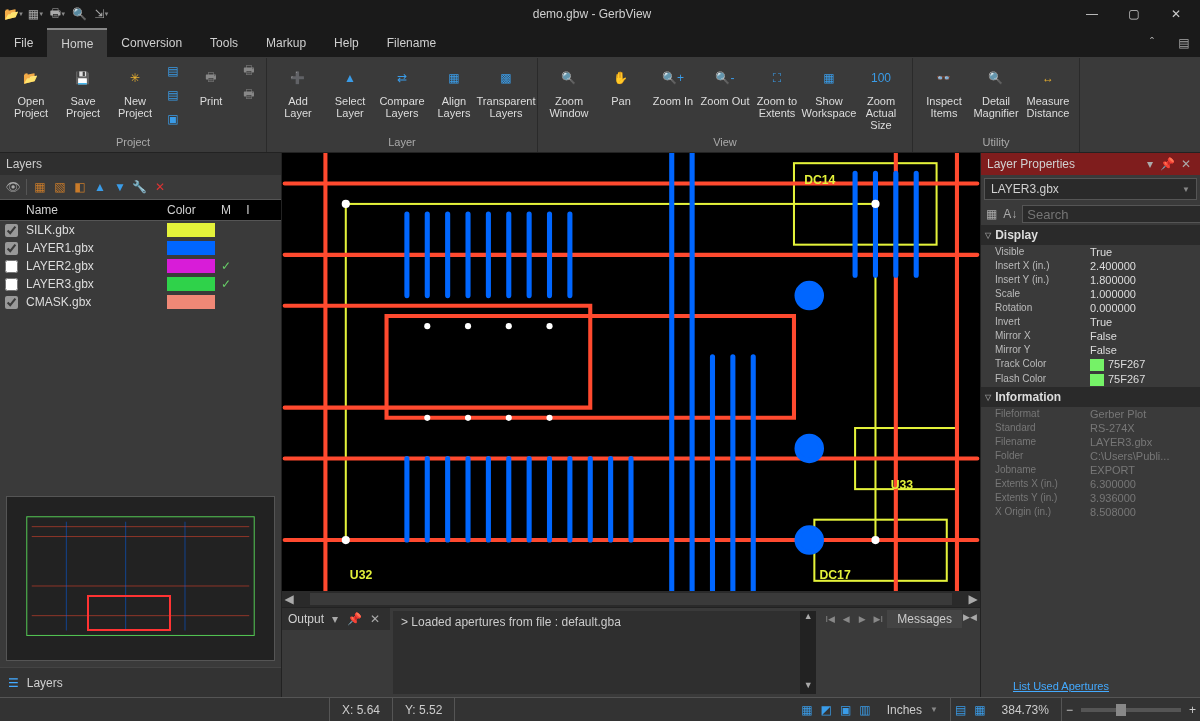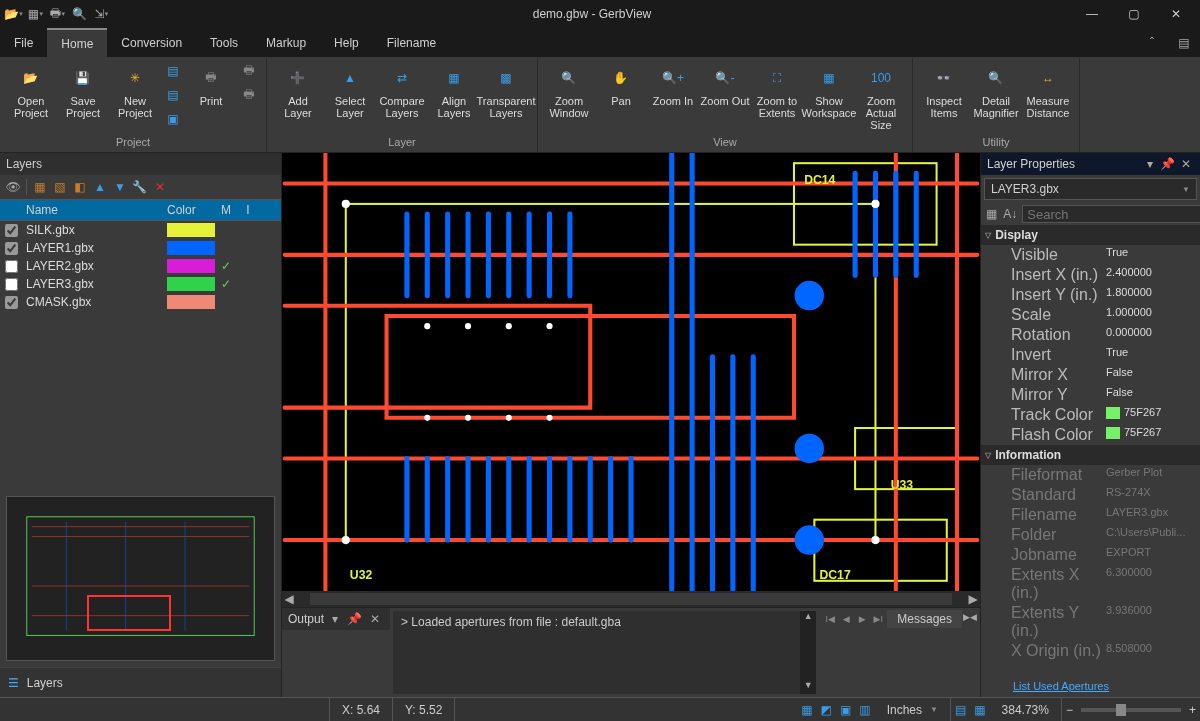--- a/index.html
+++ b/index.html
@@ -34,21 +34,21 @@
 
 
 .main { flex:1; display:flex; overflow:hidden; }
 
 
 .layers-panel { width: 282px; background:#3a3a3a; display:flex; flex-direction:column; border-right:1px solid #222; }
 .panel-header { height:22px; background:#2f2f2f; padding:0 6px; display:flex; align-items:center; color:#ccc; }
 .layer-toolbar { height:24px; background:#3a3a3a; display:flex; align-items:center; gap:2px; padding:0 4px; }
 .layer-tb-btn { width:18px; height:18px; display:flex; align-items:center; justify-content:center; cursor:pointer; color:#aaa; }
 .layer-sep { width:1px; height:16px; background:#555; margin:0 2px; }
-.layer-table-head { height:22px; background:#0369a1; display:flex; align-items:center; border-top:1px solid #555; border-bottom:1px solid #555; }
+.layer-table-head { height:22px; background:#000000; display:flex; align-items:center; border-top:1px solid #555; border-bottom:1px solid #555; }
 .lh-vis { width:22px; } .lh-name { flex:1; padding-left:4px; } .lh-color { width:48px; } .lh-m { width:22px; text-align:center; } .lh-i { width:22px; text-align:center; } .lh-fill { width:22px;}
 .layer-list { }
 .layer-row { height:18px; display:flex; align-items:center; }
 .lv-cb { width:22px; display:flex; justify-content:center; }
 .lv-cb input { accent-color:#999; }
 .lv-name { flex:1; padding-left:4px; color:#ddd; }
 .lv-color { width:48px; height:14px; }
 .lv-m { width:22px; text-align:center; color:#6c6; }
 .lv-i { width:22px; } .lv-fill {width:22px;}
 .layers-spacer { flex:1; background:#3a3a3a; }
@@ -78,34 +78,34 @@
 .output-vscroll{ position:absolute; right:0; top:0; bottom:0; width:16px; display:flex; flex-direction:column; justify-content:space-between; background:#222;}
 .output-vscroll .ar{height:14px; text-align:center; color:#aaa; font-size:9px;}
 .output-tabs { height:22px; display:flex; align-items:center; gap:2px; padding:0 4px; background:#3a3a3a;}
 .output-tabs .nav-btn { width:14px; text-align:center; color:#888; cursor:pointer; font-size:9px;}
 .output-tabs .tab { background:#444; padding:2px 10px; color:#ccc; cursor:pointer; }
 .output-hscroll { flex:1; margin:0 6px; background:#222; height:10px; position:relative;}
 .output-hscroll .ar{ position:absolute; top:-2px; font-size:9px; color:#aaa;}
 
 
 .props-panel { width: 220px; background:#3a3a3a; display:flex; flex-direction:column; border-left:1px solid #222; }
-.props-header { height:22px; background:#0f172a; display:flex; align-items:center; padding:0 6px; }
+.props-header { height:22px; background:#7f1d1d; display:flex; align-items:center; padding:0 6px; }
 .props-header-spacer{flex:1}
 .props-header .ph-btn { width:16px; height:16px; color:#aaa; display:flex; align-items:center; justify-content:center; cursor:pointer; margin-left:2px;}
 .props-layer-sel { height:22px; background:#2a2a2a; margin:3px; display:flex; align-items:center; padding:0 6px; border:1px solid #555; cursor:pointer;}
 .props-layer-sel .dd{margin-left:auto; font-size:8px; color:#888;}
 .props-toolbar { height:22px; display:flex; align-items:center; gap:4px; padding:0 4px;}
 .props-tb-btn { width:18px; height:18px; color:#aaa; display:flex; align-items:center; justify-content:center; cursor:pointer; border:1px solid transparent;}
 .props-search { flex:1; height:18px; background:#2a2a2a; border:1px solid #555; display:flex; align-items:center; padding:0 4px;}
 .props-search input { flex:1; background:transparent; border:none; color:#ccc; outline:none; font-size:13px;}
 .props-body { flex:1; overflow-y:auto; overflow-x:hidden;}
 .prop-group-head { background:#2a2a2a; padding:3px 4px; color:#ddd; font-weight:bold; display:flex; align-items:center; gap:4px;}
 .prop-group-head .tw{font-size:8px; color:#888;}
 .prop-row { display:flex; padding:1px 0 1px 14px; }
-.prop-key { width:95px; color:#bbb; font-size:16px;margin-left:16px; }
+.prop-key { width:95px; color:#bbb; font-size:10px; }
 .prop-val { flex:1; color:#ddd; font-size:11px; }
 .prop-row.dim .prop-key, .prop-row.dim .prop-val { color:#777; }
 .color-sw { display:inline-block; width:14px; height:12px; vertical-align:middle; margin-right:4px;}
 .props-link { padding:4px 8px;margin-left:24px; }
 .props-link a { color:#4af; text-decoration:underline; cursor:pointer; font-size:11px;}
 
 
 .statusbar { height:24px; background:#333; display:flex; align-items:center; border-top:1px solid #555; font-size:11px; color:#ccc;}
 .statusbar .st-seg { padding:0 12px; border-right:1px solid #555; height:100%; display:flex; align-items:center; gap:4px;}
 .st-spacer{flex:1;}

